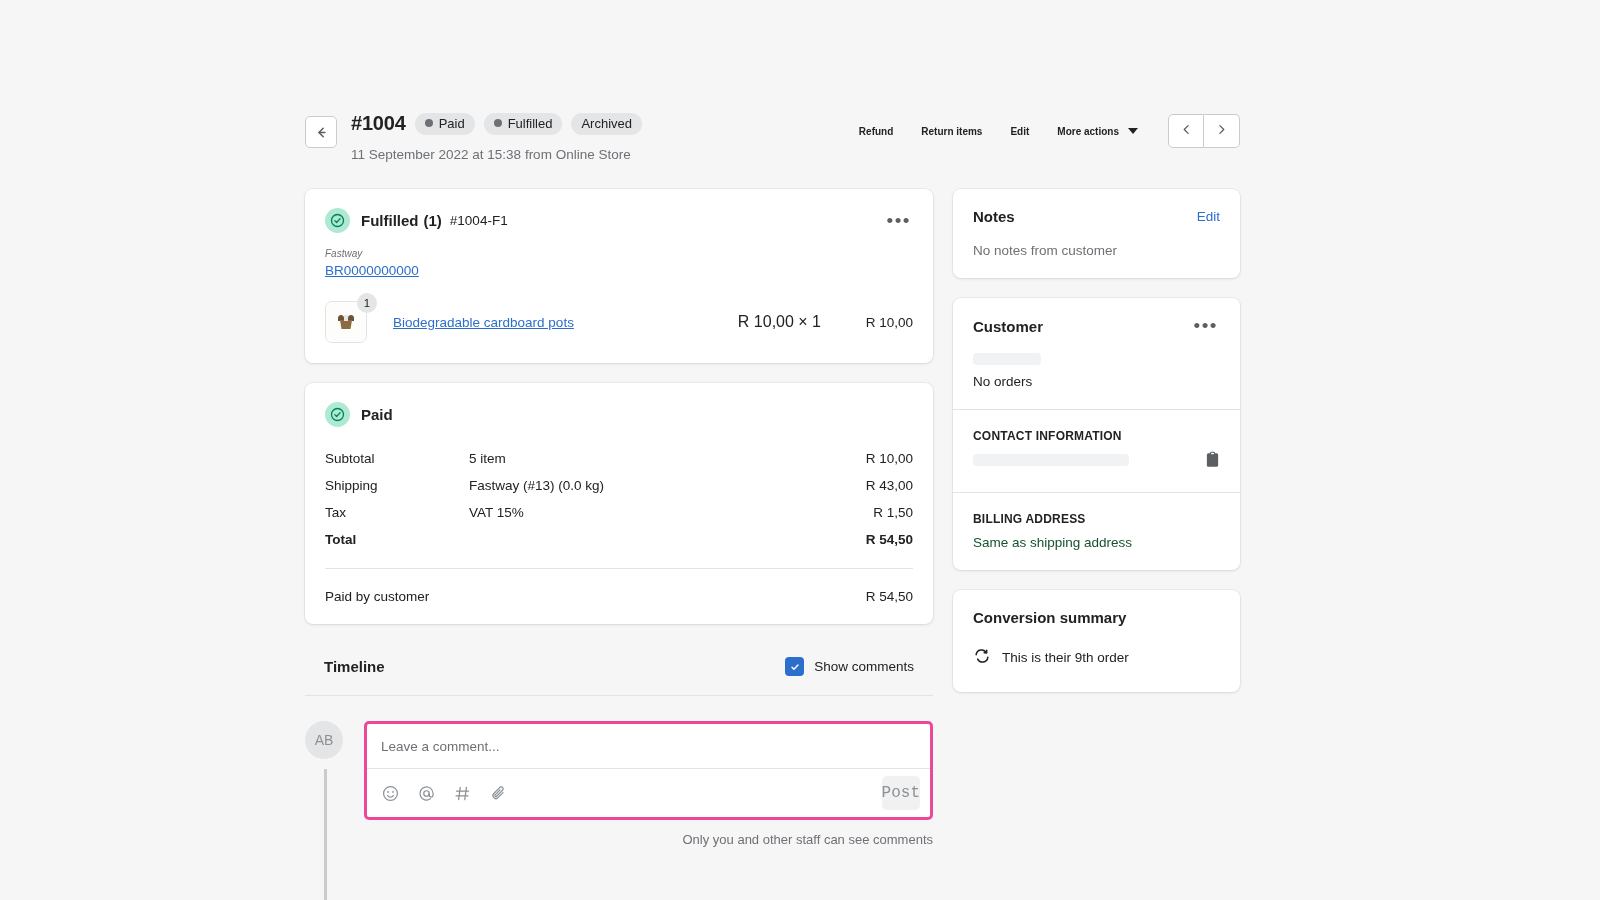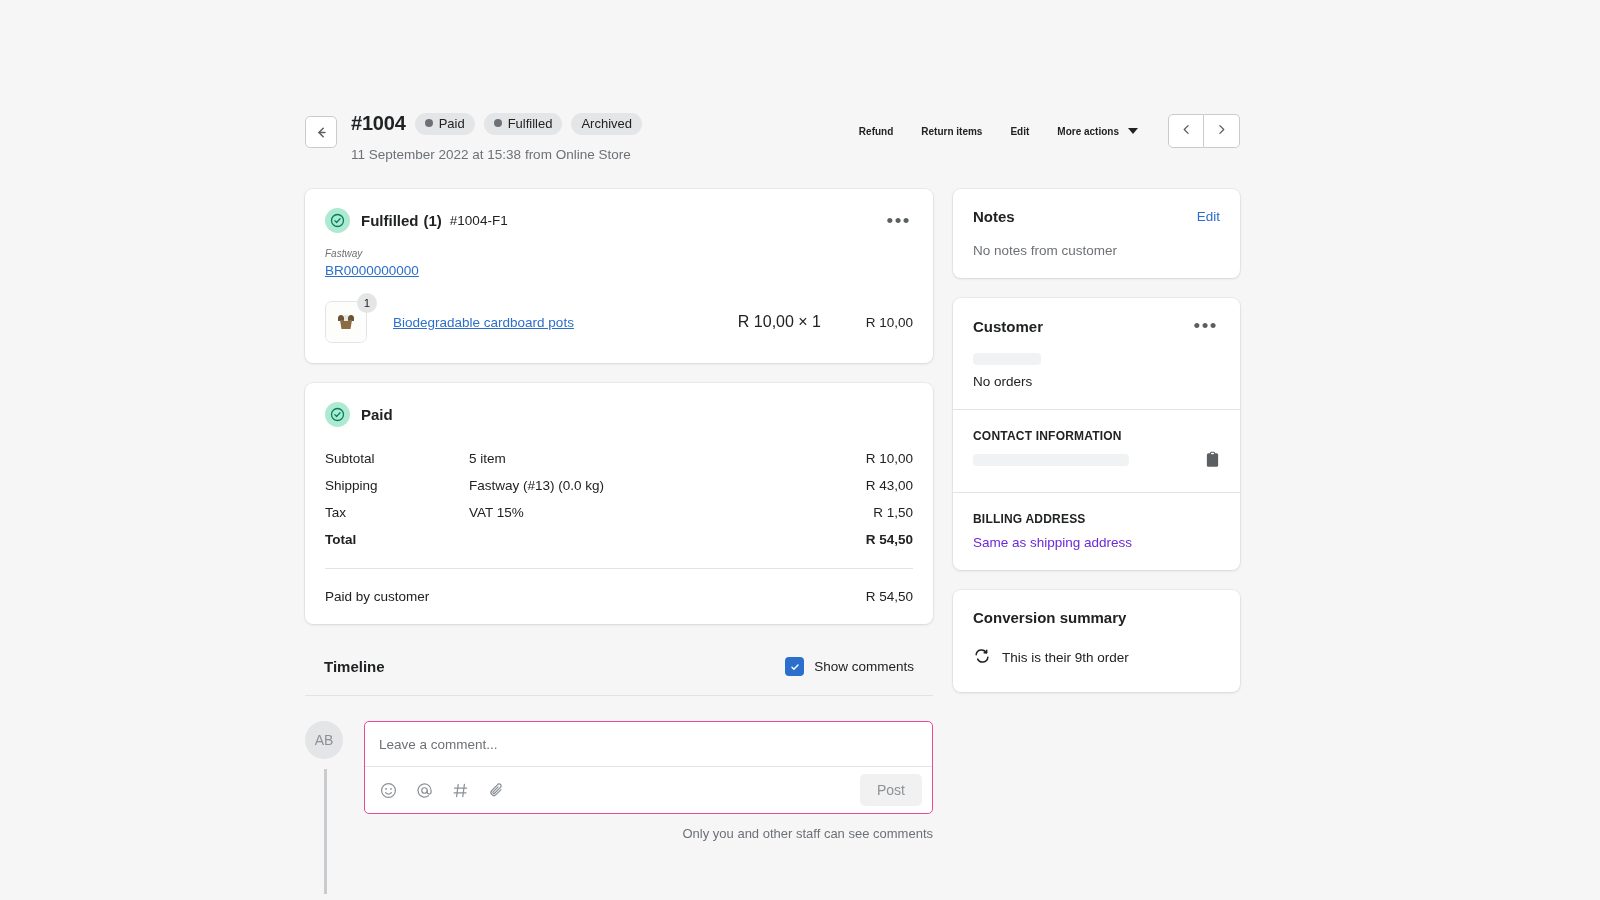--- a/index.html
+++ b/index.html
@@ -138,58 +138,58 @@
   .tl-rule { height: 1px; background: #e1e3e5; margin: 19px 0 0; }
 
   .composer { display: flex; margin-top: 25px; position: relative; }
   .tl-rail { position: absolute; left: 19px; top: 48px; bottom: -80px; width: 3px; background: #c9cccf; }
   .avatar {
     width: 38px; height: 38px; border-radius: 50%; background: #e4e5e7;
     color: #8c9196; font-size: 14px; display: flex; align-items: center;
     justify-content: center; flex: none; z-index: 1; margin-right: 21px;
   }
   .comment-box {
-    flex: 1; background: #fff; border: 1px solid #ec4899; border-radius: 5px;
+    flex: 1; background: #fff; border: 3px solid #ec4899; border-radius: 5px;
     overflow: hidden;
   }
   .comment-input {
     width: 100%; border: none; outline: none; background: transparent;
     font-family: inherit; font-size: 13.5px; color: #202223;
     padding: 15px 14px 14px;
   }
   .comment-input::placeholder { color: #6d7175; }
   .comment-bar {
     display: flex; align-items: center; gap: 17px;
     border-top: 1px solid #e1e3e5; padding: 7px 10px 7px 14px;
   }
   .cbar-icon { cursor: pointer; display: flex; color: #8c9196; }
   .post-btn {
     margin-left: auto; background: #f1f1f1; border: none; border-radius: 5px;
-    font-family: Liberation Sans, sans-serif; font-size: 14px; color: #8c9196;
-    padding: 8px 17px; cursor: pointer;
+    font-family: Liberation Mono, monospace; font-size: 16px; color: #8c9196;
+    padding: 8px 0; cursor: pointer;
   }
   .tl-note { font-size: 13px; color: #6d7175; text-align: right; margin-top: 12px; }
 
   
   .side-head { display: flex; align-items: center; }
   .side-title { font-size: 15px; font-weight: 700; }
   .side-link { margin-left: auto; font-size: 13.5px; color: #2c6ecb; cursor: pointer; }
   .side-body { font-size: 13.5px; color: #6d7175; margin-top: 18px; }
   .side-section { padding: 19px 20px 20px; border-top: 1px solid #e1e3e5; }
   .side-section:first-child { border-top: none; }
   .sub-head {
     font-size: 12px; font-weight: 600; letter-spacing: 0.2px;
     text-transform: uppercase; color: #202223;
   }
   .redact { background: #f1f2f3; border-radius: 4px; height: 12px; }
   .redact-row { display: flex; align-items: flex-start; }
   .redact-col { flex: 1; }
   .redact-col .redact { margin-top: 11px; }
   .copy-icon { flex: none; margin-left: 10px; margin-top: 8px; cursor: pointer; color: #5c5f62; }
-  .side-plain { font-size: 13.5px; color: #6d28d9; margin-top: 9px; }
+  .side-plain { font-size: 13.5px; color: #14532d; margin-top: 9px; }
   .conv-row { display: flex; align-items: center; gap: 11px; margin-top: 20px; font-size: 13.5px; }
 </style>
 </head>
 <body>
 
 <div class="page">
   <div class="wrap">
 
     <div class="hdr">
       <div class="hdr-left">

